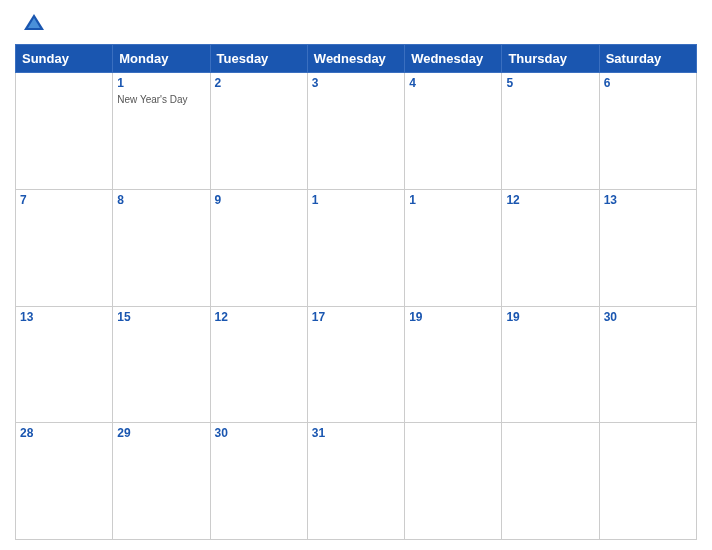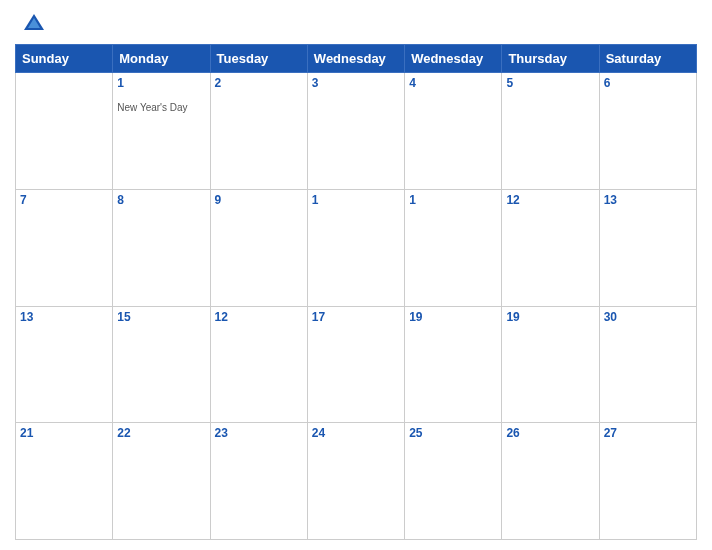--- a/index.html
+++ b/index.html
@@ -102,21 +102,21 @@
       font-size: 12px;
       color: #1a56b0;
       font-weight: bold;
       display: block;
     }
 
     .holiday {
       font-size: 10px;
       color: #555;
       display: block;
-      margin-top: 12px;
+      margin-top: 4px;
       line-height: 1.2;
     }
 
     .empty-cell {
       background: #fff;
     }
   </style>
 </head>
 <body>
 
@@ -211,35 +211,29 @@
         </td>
         <td>
           <span class="day-num">19</span>
         </td>
         <td>
           <span class="day-num">30</span>
         </td>
       </tr>
       <tr>
         <td>
-          <span class="day-num">21</span>
-        </td>
-        <td>
-          <span class="day-num">22</span>
-        </td>
-        <td>
-          <span class="day-num">23</span>
-        </td>
-        <td>
-          <span class="day-num">24</span>
-        </td>
-        <td>
-          <span class="day-num">25</span>
-        </td>
-        <td>
-          <span class="day-num">26</span>
-        </td>
-        <td>
-          <span class="day-num">27</span>
-        </td>
+          <span class="day-num">28</span>
+        </td>
+        <td>
+          <span class="day-num">29</span>
+        </td>
+        <td>
+          <span class="day-num">30</span>
+        </td>
+        <td>
+          <span class="day-num">31</span>
+        </td>
+        <td class="empty-cell"></td>
+        <td class="empty-cell"></td>
+        <td class="empty-cell"></td>
       </tr>
     </tbody>
 </table>
 
 </body></html>

